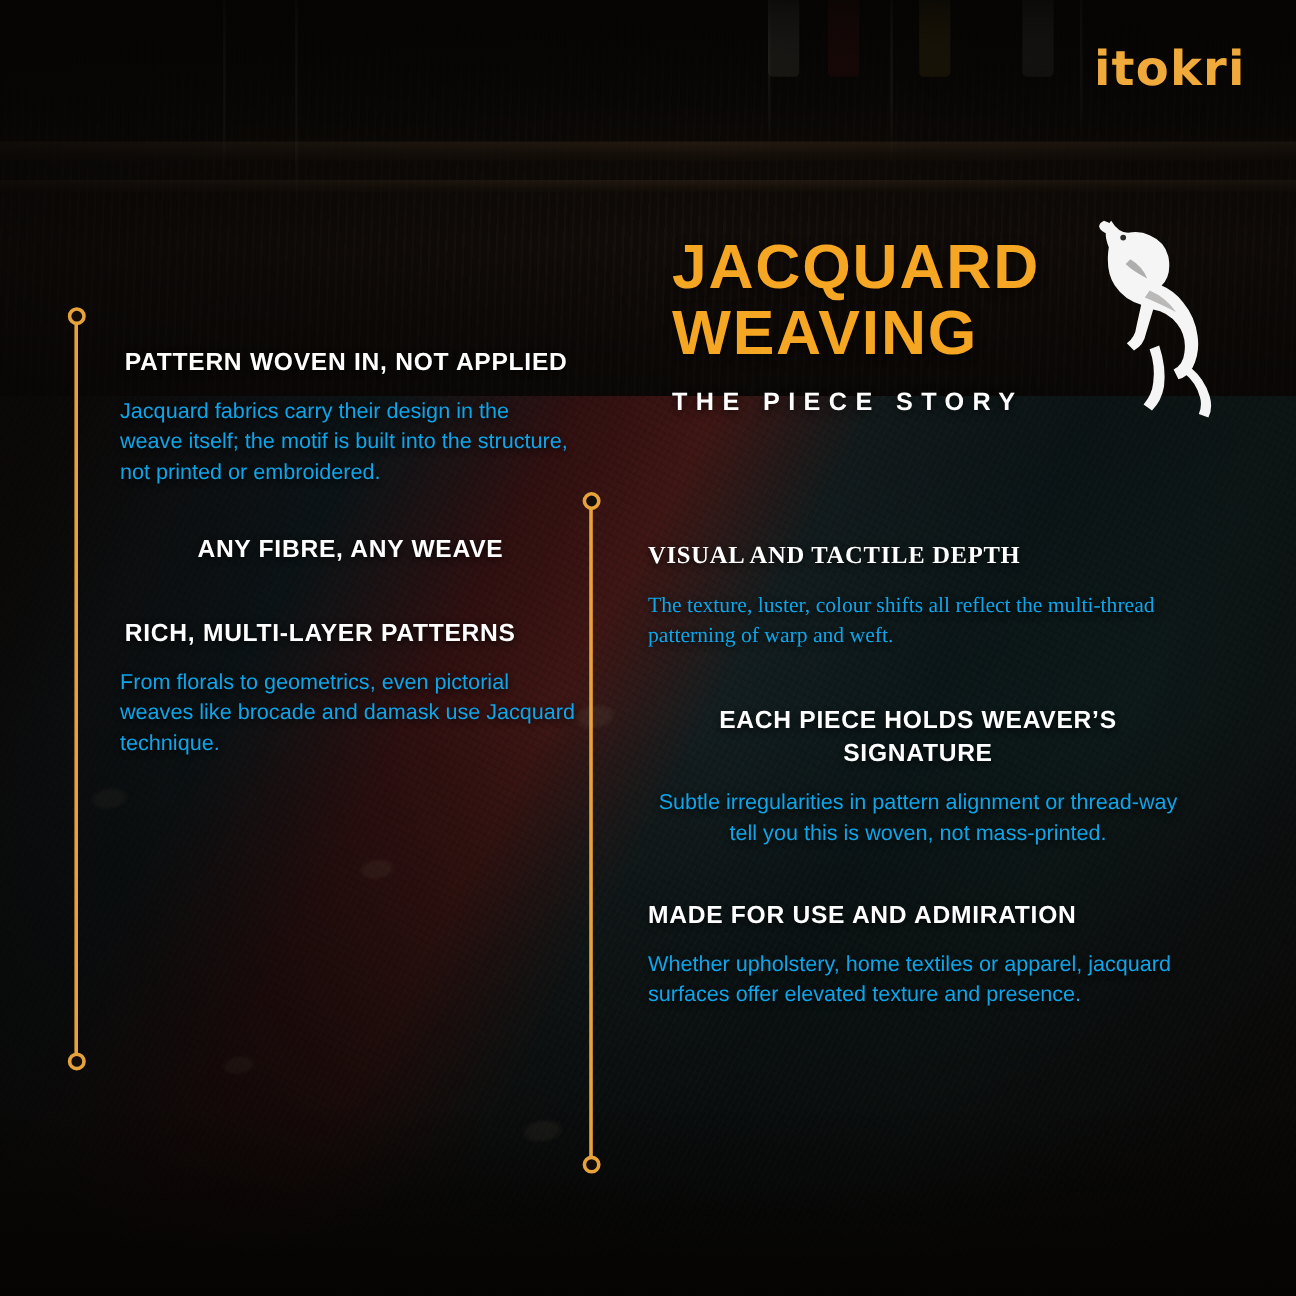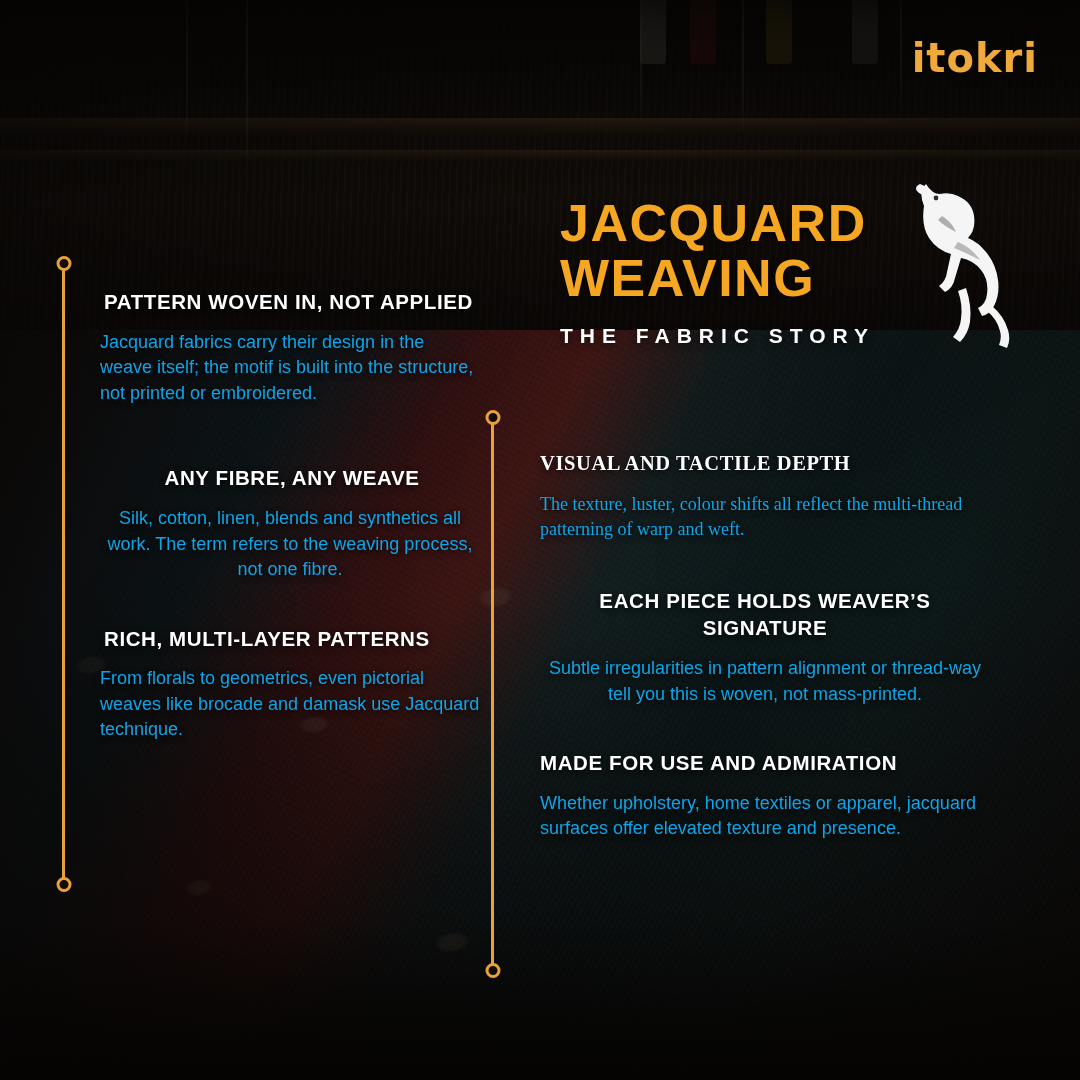--- a/index.html
+++ b/index.html
@@ -147,21 +147,21 @@
     font-size:18px;
     line-height:1.42;
     color:#0ea5e9;
     font-weight:400;
     text-shadow:0 2px 6px rgba(0,0,0,.8);
   }
   .col-left .item h3 { padding-left:4px; }
   .col-left .item p  { padding-left:0px; }
 
   
-  .col-left .i1 { margin-bottom:58px; }
+  .col-left .i1 { margin-bottom:38px; }
   .col-left .i2 { margin-bottom:42px;text-align:center; }
   .col-right .r1 { margin-bottom:44px;font-family:Liberation Serif, serif; }
   .col-right .r2 { margin-bottom:42px;text-align:center; }
 
   
   .timeline {
     position:absolute;
     width:3px;
     background:#E8A23A;
   }
@@ -220,40 +220,39 @@
       <path d="M36 40 q10 6 14 16 q-12 -6 -18 -12 z" opacity="0.35"></path>
       <path d="M52 66 q14 6 22 18 q-16 -8 -26 -12 z" opacity="0.3"></path>
     </g>
   </svg>
 
   <div class="title-block">
     <div class="title">
       <span>JACQUARD</span><br>
       <span>WEAVING</span>
     </div>
-    <div class="subtitle">THE FABRIC STORY</div>
+    <div class="subtitle">THE PIECE STORY</div>
   </div>
 
   <div class="timeline timeline-left">
     <span class="dot top"></span>
     <span class="dot bot"></span>
   </div>
   <div class="timeline timeline-right">
     <span class="dot top"></span>
     <span class="dot bot"></span>
   </div>
 
   <div class="col col-left">
     <div class="item i1">
       <h3>PATTERN WOVEN IN, NOT APPLIED</h3>
       <p>Jacquard fabrics carry their design in the weave itself; the motif is built into the structure, not printed or embroidered.</p>
     </div>
     <div class="item i2">
       <h3>ANY FIBRE, ANY WEAVE</h3>
-      <p>Silk, cotton, linen, blends and synthetics all work. The term refers to the weaving process, not one fibre.</p>
     </div>
     <div class="item i3">
       <h3>RICH, MULTI-LAYER PATTERNS</h3>
       <p>From florals to geometrics, even pictorial weaves like brocade and damask use Jacquard technique.</p>
     </div>
   </div>
 
   <div class="col col-right">
     <div class="item r1">
       <h3>VISUAL AND TACTILE DEPTH</h3>

